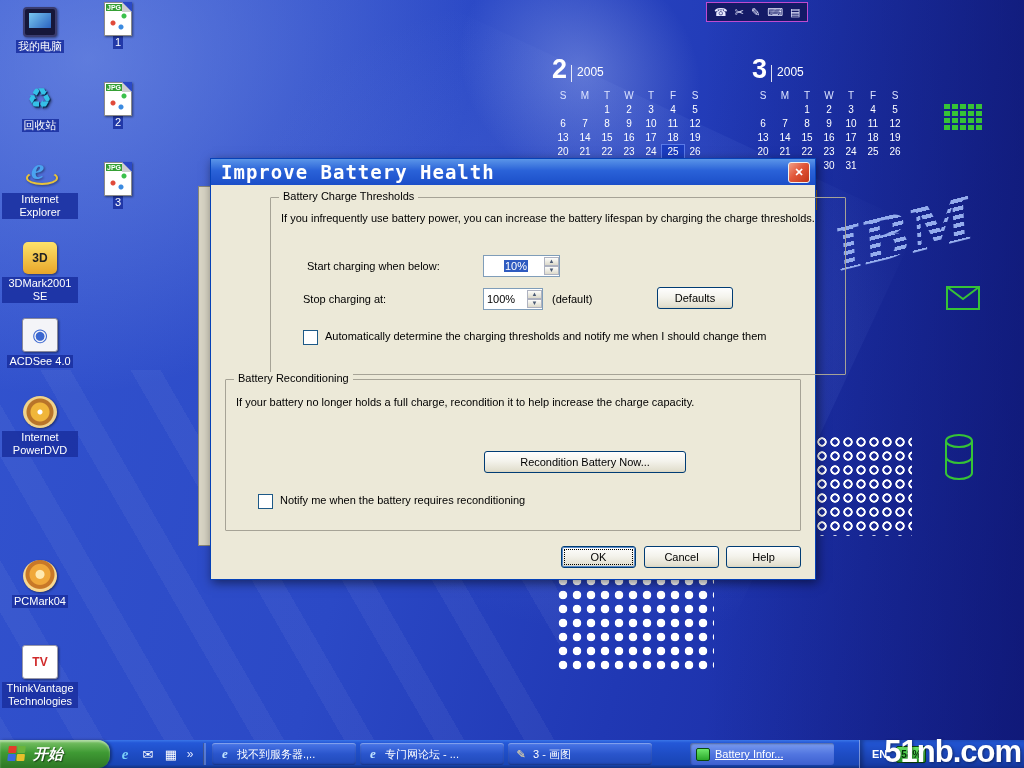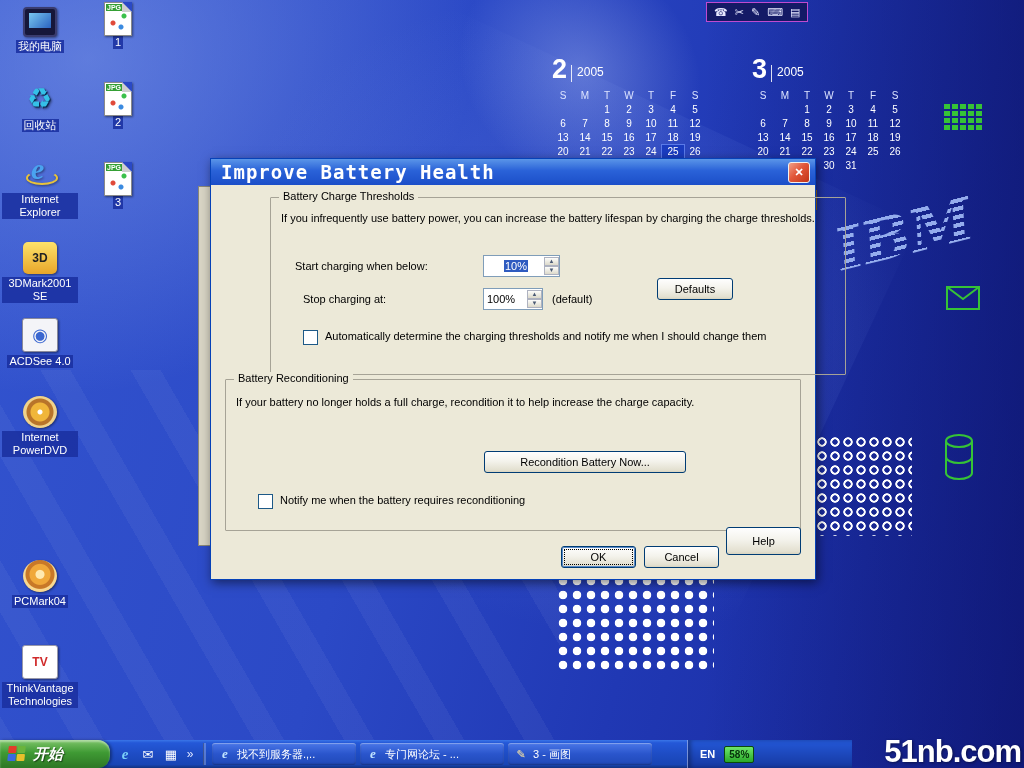--- a/index.html
+++ b/index.html
@@ -97,46 +97,46 @@
   .close-btn{width:20px;height:19px;border-radius:3px;border:1px solid #f0f0f0;cursor:pointer;
     background:linear-gradient(135deg,#f0a088 0%,#e2573a 45%,#c23415 100%);
     color:#fff;font-size:11px;font-weight:bold;display:flex;align-items:center;justify-content:center;}
   .dialog-body{position:relative;height:394px;font-size:11px;color:#000;}
   .group{position:absolute;left:14px;width:574px;border:1px solid #a6a396;border-radius:1px;}
   .g1{top:12px;height:176px;margin-left:45px;}
   .g2{top:194px;height:150px;}
   .group-title{position:absolute;top:-8px;left:8px;background:#ece9d8;padding:0 4px;}
   .g-desc{position:absolute;left:10px;top:14px;width:552px;}
   .fld-label{position:absolute;}
-  .lbl-start{left:24px;top:62px;}
+  .lbl-start{left:36px;top:62px;}
   .lbl-stop{left:32px;top:95px;}
   .lbl-default{left:281px;top:95px;}
   .spinner{position:absolute;width:58px;height:20px;background:#fff;border:1px solid #7f9db9;display:flex;align-items:center;}
   .spin1{left:212px;top:57px;padding-left:17px;}
   .spin2{left:212px;top:90px;}
   .spin-val{flex:1;padding-left:3px;}
   .spin-val.selected span{background:#2f5bc0;color:#fff;padding:0 1px;}
   .spin-btns{width:15px;height:18px;display:flex;flex-direction:column;}
   .spin-btn{flex:1;background:linear-gradient(#fdfdfb,#dcd9ca);border:1px solid #aeb2c0;
     font-size:6px;line-height:7px;text-align:center;color:#4a5a74;cursor:pointer;}
   .btn{background:linear-gradient(180deg,#fefefe 0%,#f4f3ec 45%,#e3e0d0 90%,#d8d4c0 100%);
     border:1px solid #003c74;border-radius:3px;font-size:11px;color:#000;
     display:flex;align-items:center;justify-content:center;cursor:pointer;font-family:inherit;position:absolute;}
-  .btn-defaults{left:386px;top:80px;width:76px;height:22px;}
+  .btn-defaults{left:386px;top:89px;width:76px;height:22px;}
   .btn-recondition{left:258px;top:71px;width:202px;height:22px;}
   .btn-ok{left:350px;top:361px;width:75px;height:22px;box-shadow:0 0 0 1px #5a8ac8 inset;outline:1px dotted #000;outline-offset:-4px;}
   .btn-cancel{left:433px;top:361px;width:75px;height:22px;}
-  .btn-help{left:515px;top:342px;width:75px;height:28px;text-align:center;}
+  .btn-help{left:515px;top:361px;width:75px;height:22px;text-align:center;}
   .checkbox-row{position:absolute;display:flex;align-items:flex-start;gap:7px;}
   .cb1{left:32px;top:132px;}
   .cb2{left:32px;top:114px;}
   .checkbox{width:13px;height:13px;background:#fff;border:1px solid #1d5987;flex:none;cursor:pointer;}
 
   
-  .taskbar{position:absolute;left:0;bottom:0;width:852px;height:28px;z-index:20;display:flex;align-items:stretch;
+  .taskbar{position:absolute;left:0;bottom:0;width:1024px;height:28px;z-index:20;display:flex;align-items:stretch;
     background:linear-gradient(180deg,#3a76e8 0%,#2458d8 10%,#1e4cc4 50%,#1845b4 88%,#12327e 100%);}
   .start-button{width:102px;flex:none;display:flex;align-items:center;gap:6px;padding-left:8px;cursor:pointer;
     background:linear-gradient(180deg,#7ec56a 0%,#3f9a34 45%,#2f7a26 95%);
     border-radius:0 12px 12px 0;color:#fff;font-weight:bold;font-style:italic;font-size:15px;
     text-shadow:1px 1px 1px rgba(0,0,0,.5);
     box-shadow:inset 0 2px 2px rgba(255,255,255,.4),2px 0 3px rgba(0,0,0,.35);}
   .win-flag{width:19px;height:16px;display:grid;grid-template-columns:8px 8px;grid-template-rows:7px 7px;gap:1px;transform:skewX(-6deg);}
   .win-flag span{border-radius:1px;}
   .f1{background:#e23c2a;}.f2{background:#6ab43c;}.f3{background:#3a6ae0;}.f4{background:#e8c02a;}
   .quick-launch{display:flex;align-items:center;gap:5px;padding:0 6px;flex:none;}

